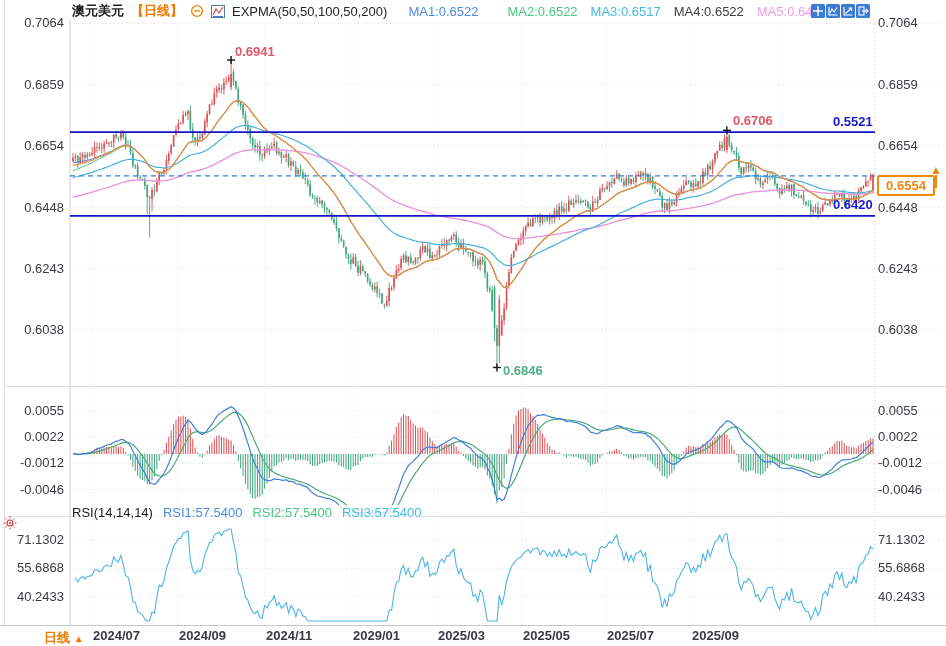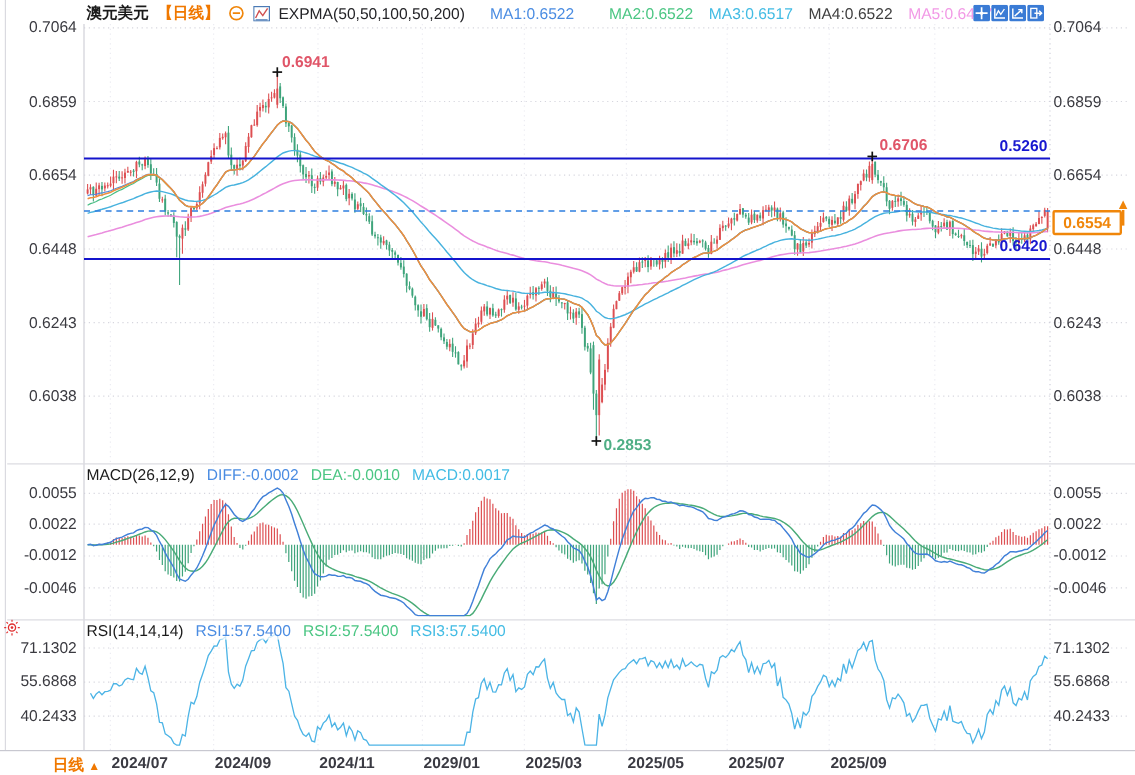--- a/index.html
+++ b/index.html
@@ -1186,52 +1186,46 @@
           <rect width="14" height="14" rx="1.5" fill="#3a7bd5"></rect>
           <rect x="3" y="3" width="5" height="8" fill="none" stroke="#fff" stroke-width="1.1"></rect>
           <line x1="6" y1="7" x2="12" y2="7" stroke="#fff" stroke-width="1.3"></line>
           <polyline points="10,5 12,7 10,9" fill="none" stroke="#fff" stroke-width="1.2"></polyline>
         </svg>
     </span>
   </div>
 
   <div class="ann ann-red" style="left:235px;top:44px">0.6941</div>
   <div class="ann ann-red" style="left:733px;top:113px">0.6706</div>
-  <div class="ann ann-blue" style="left:833px;top:114px">0.5260</div>
+  <div class="ann ann-blue" style="left:833px;top:114px">0.5521</div>
   <div class="ann ann-blue" style="left:833px;top:197px">0.6420</div>
-  <div class="ann ann-green" style="left:503px;top:363px">0.2853</div>
+  <div class="ann ann-green" style="left:503px;top:363px">0.6846</div>
 
   <div class="pricebox">0.6554</div>
   <div class="upmark">▲</div>
   <div class="upstem"></div>
 
-  <div class="panelhdr" style="left:72px;top:388px">
-    <span class="ph-title">MACD(26,12,9)</span>
-    <span class="c-diff">DIFF:-0.0002</span>
-    <span class="c-dea">DEA:-0.0010</span>
-    <span class="c-macd">MACD:0.0017</span>
-  </div>
 
   <span class="rsi-gear">
     <svg width="14" height="14">
       <circle cx="7" cy="7" r="3" fill="none" stroke="#e03030" stroke-width="1.1"></circle>
       <circle cx="7" cy="7" r="1.1" fill="#e03030"></circle>
       <g stroke="#e03030" stroke-width="1">
         <line x1="7" y1="0.5" x2="7" y2="2.2"></line>
           <line x1="7" y1="11.8" x2="7" y2="13.5"></line>
         <line x1="0.5" y1="7" x2="2.2" y2="7"></line>
           <line x1="11.8" y1="7" x2="13.5" y2="7"></line>
         <line x1="2.4" y1="2.4" x2="3.6" y2="3.6"></line>
           <line x1="10.4" y1="10.4" x2="11.6" y2="11.6"></line>
         <line x1="11.6" y1="2.4" x2="10.4" y2="3.6"></line>
           <line x1="3.6" y1="10.4" x2="2.4" y2="11.6"></line>
       </g>
     </svg>
   </span>
-  <div class="panelhdr" style="left:72px;top:518px">
+  <div class="panelhdr" style="left:72px;top:505px">
     <span class="ph-title">RSI(14,14,14)</span>
     <span class="c-diff">RSI1:57.5400</span>
     <span class="c-dea">RSI2:57.5400</span>
     <span class="c-macd">RSI3:57.5400</span>
   </div>
 
 
   <div class="footer"></div>
   <div class="perlabel">
     <span>日线</span>

